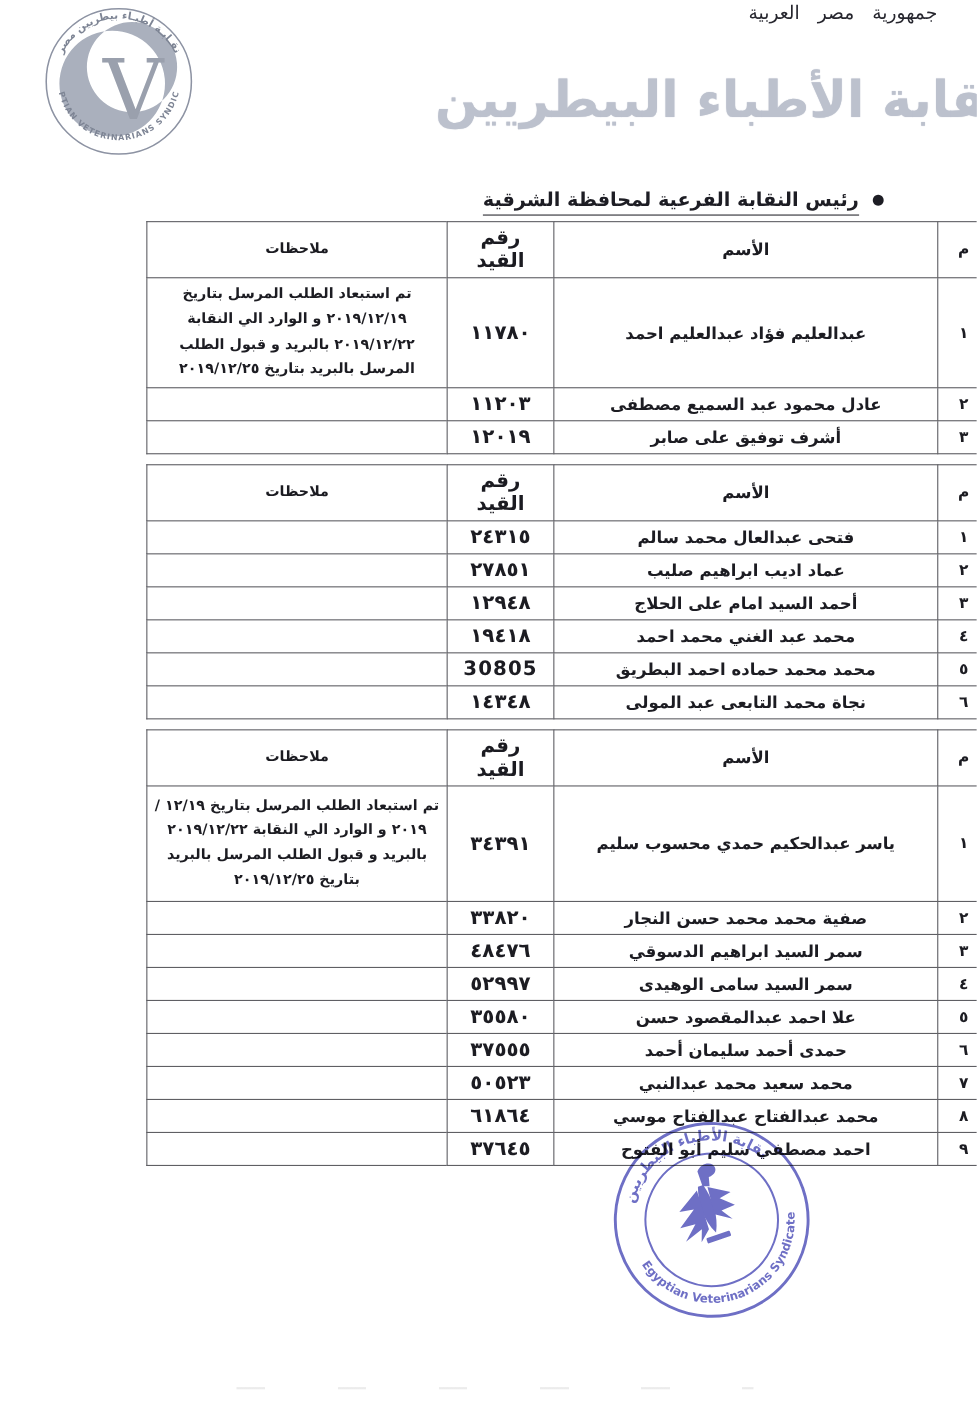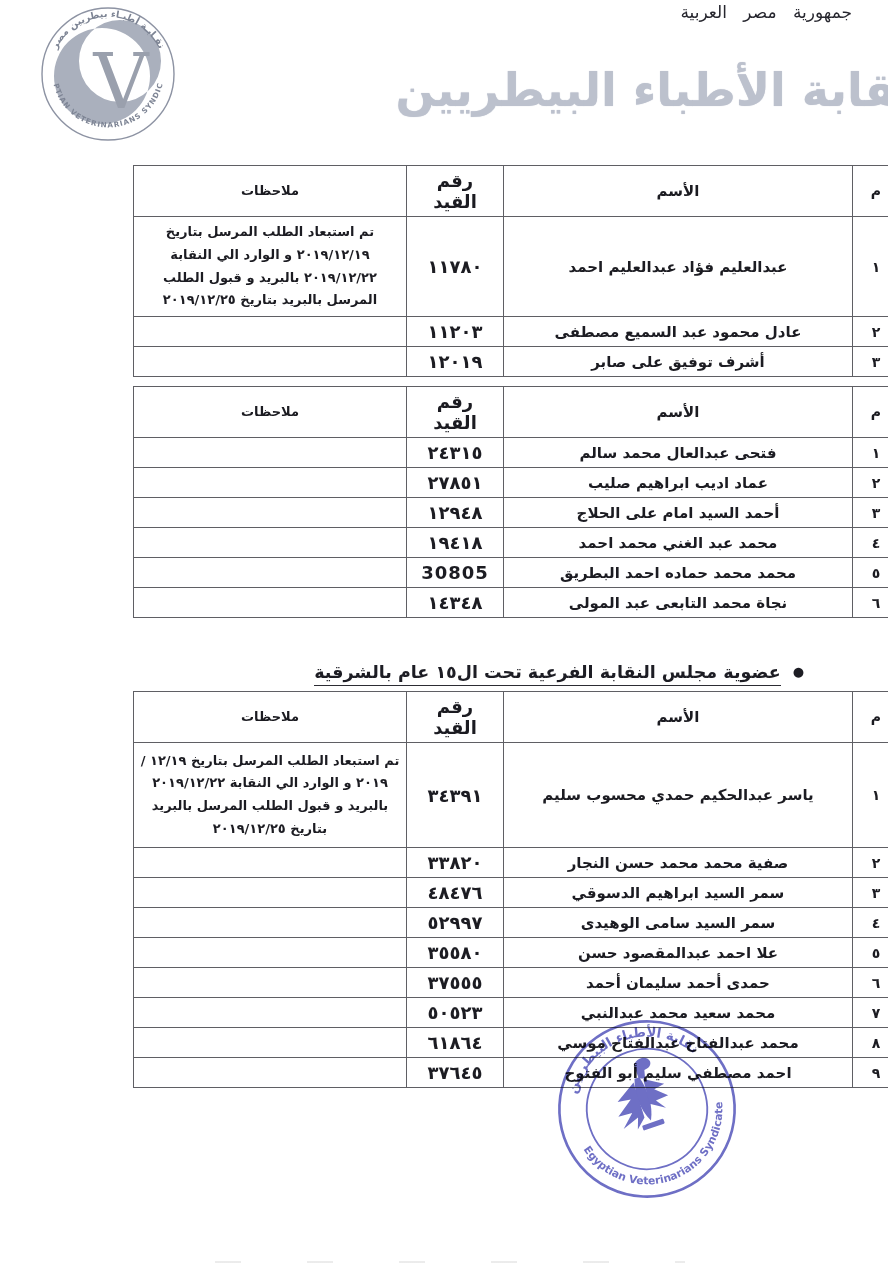--- a/index.html
+++ b/index.html
@@ -64,20 +64,23 @@
         </text>
       </svg>
     </div>
 
     <div class="country-title">جمهورية مصر العربية</div>
 
     <div class="calligraphy">نقابة الأطباء البيطريين</div>
   </div>
 
   <section class="sec-0">
+    <div class="sec-heading first">
+      <span class="bullet">●</span><span class="sec-title">رئيس النقابة الفرعية لمحافظة الشرقية</span>
+    </div>
     <table class="members">
       <thead>
         <tr>
           <th class="c-idx">م</th>
           <th class="c-name">الأسم</th>
           <th class="c-reg">رقم القيد</th>
           <th class="c-notes">ملاحظات</th>
         </tr>
       </thead>
       <tbody>
@@ -148,23 +151,20 @@
             <td class="c-idx">٦</td>
             <td class="c-name">نجاة محمد التابعى عبد المولى</td>
             <td class="c-reg">١٤٣٤٨</td>
             <td class="c-notes"></td>
           </tr>
         </tbody>
     </table>
   </section>
 
   <section class="sec-2">
-    <div class="sec-heading">
-      <span class="bullet">●</span><span class="sec-title">عضوية مجلس النقابة الفرعية تحت ال١٥ عام بالشرقية</span>
-    </div>
     <table class="members">
       <thead>
         <tr>
           <th class="c-idx">م</th>
           <th class="c-name">الأسم</th>
           <th class="c-reg">رقم القيد</th>
           <th class="c-notes">ملاحظات</th>
         </tr>
       </thead>
       <tbody>

